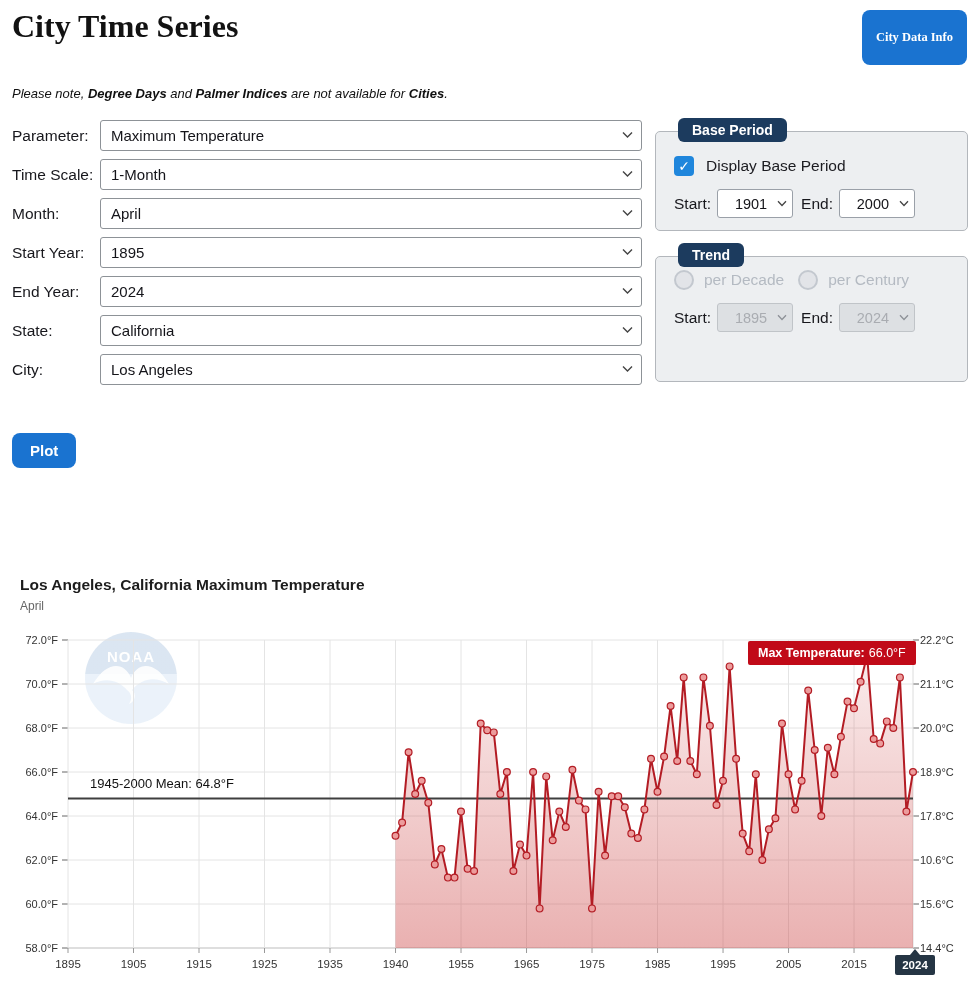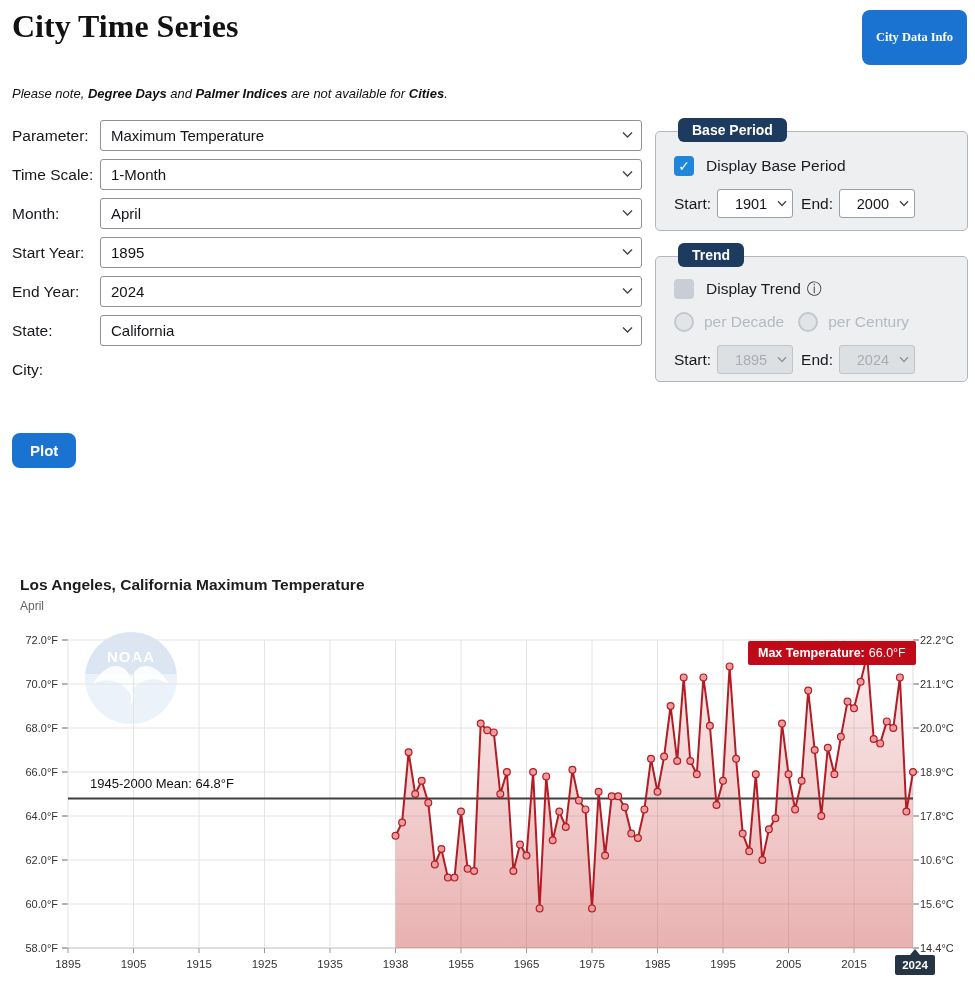--- a/index.html
+++ b/index.html
@@ -124,20 +124,24 @@
     </div>
     <div class="form-row">
       <label>State:</label>
       <div class="sel"><select><option>California</option></select>
         <svg class="chev" width="11" height="8" viewBox="0 0 11 8">
             <path d="M1 1.5 L5.5 6 L10 1.5" fill="none" stroke="#444" stroke-width="1.4"></path>
           </svg></div>
     </div>
     <div class="form-row">
       <label>City:</label>
+      <div class="sel"><select><option>Los Angeles</option></select>
+        <svg class="chev" width="11" height="8" viewBox="0 0 11 8">
+            <path d="M1 1.5 L5.5 6 L10 1.5" fill="none" stroke="#444" stroke-width="1.4"></path>
+          </svg></div>
     </div>
   </div>
 
   <button class="plot-btn">Plot</button>
 
   <div class="panel" style="top:131px;height:100px;">
     <div class="panel-badge">Base Period</div>
     <div class="prow" style="margin-top:24px;">
       <div class="cbx checked">
           <span class="mark">✓</span>
@@ -153,25 +157,20 @@
       <span class="mini-label" style="margin-left:8px;">End:</span>
       <div class="mini-sel"><select><option>2000</option></select>
         <svg class="chev" width="10" height="7" viewBox="0 0 10 7">
             <path d="M1 1.3 L5 5.5 L9 1.3" fill="none" stroke="#444" stroke-width="1.3"></path>
           </svg></div>
     </div>
   </div>
 
   <div class="panel" style="top:256px;height:126px;">
     <div class="panel-badge">Trend</div>
-    <div class="prow" style="margin-top:22px;">
-      <div class="cbx"></div>
-      <span class="cbx-label">Display Trend</span>
-      <span class="info-i">ⓘ</span>
-    </div>
     <div class="prow" style="margin-top:13px;">
       <div class="radio dim"></div>
       <span class="rlabel-dim">per Decade</span>
       <div class="radio dim" style="margin-left:14px;"></div>
       <span class="rlabel-dim">per Century</span>
     </div>
     <div class="prow" style="margin-top:13px;">
       <span class="mini-label">Start:</span>
       <div class="mini-sel disabled"><select disabled=""><option>1895</option></select>
         <svg class="chev" width="10" height="7" viewBox="0 0 10 7">
@@ -359,21 +358,21 @@
         <div class="ylab c" style="top: 228px;">10.6°C</div>
         <div class="ylab c" style="top: 272px;">15.6°C</div>
         <div class="ylab c" style="top: 316px;">14.4°C</div>
       </div>
     <div id="xlabels">
         <div class="xlab" style="left: 46px;">1895</div>
         <div class="xlab" style="left: 111.504px;">1905</div>
         <div class="xlab" style="left: 177.008px;">1915</div>
         <div class="xlab" style="left: 242.512px;">1925</div>
         <div class="xlab" style="left: 308.016px;">1935</div>
-        <div class="xlab" style="left: 373.519px;">1938</div>
+        <div class="xlab" style="left: 373.519px;">1940</div>
         <div class="xlab" style="left: 439.023px;">1955</div>
         <div class="xlab" style="left: 504.527px;">1965</div>
         <div class="xlab" style="left: 570.031px;">1975</div>
         <div class="xlab" style="left: 635.535px;">1985</div>
         <div class="xlab" style="left: 701.039px;">1995</div>
         <div class="xlab" style="left: 766.543px;">2005</div>
         <div class="xlab" style="left: 832.047px;">2015</div>
         <div class="xlab badge" style="left: 895px; top: 330px;">2024</div>
         <div class="xcaret" style="left: 910px; top: 324px;"></div>
       </div>

